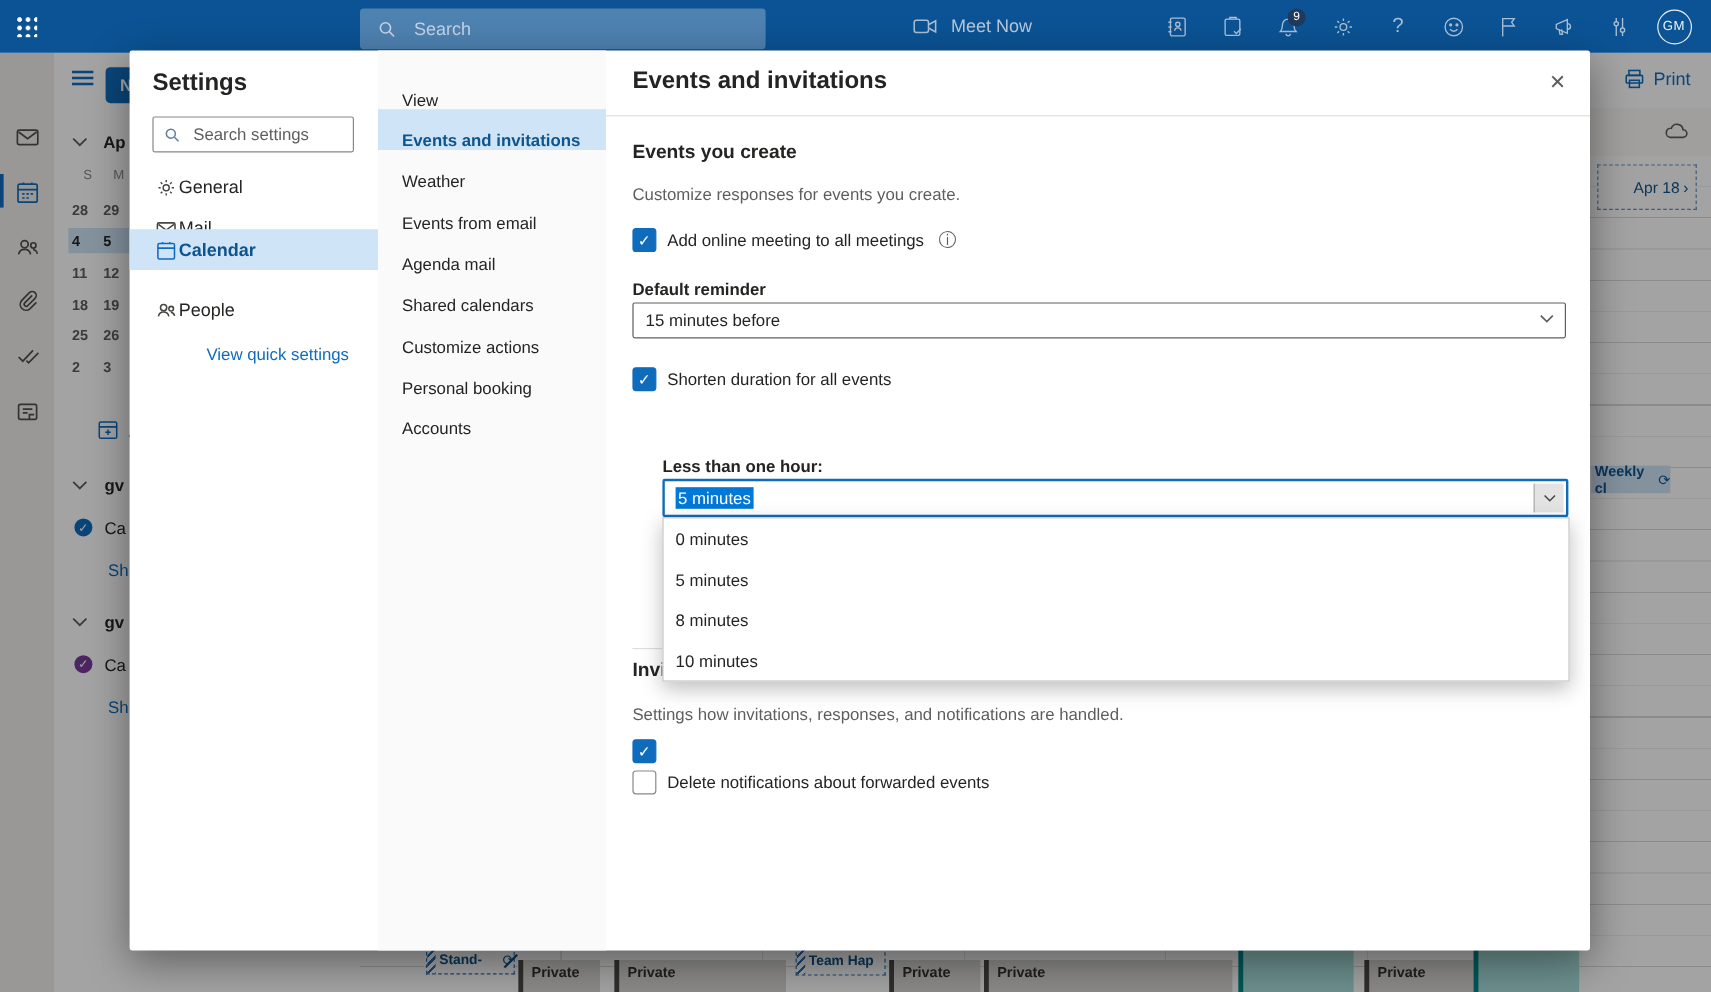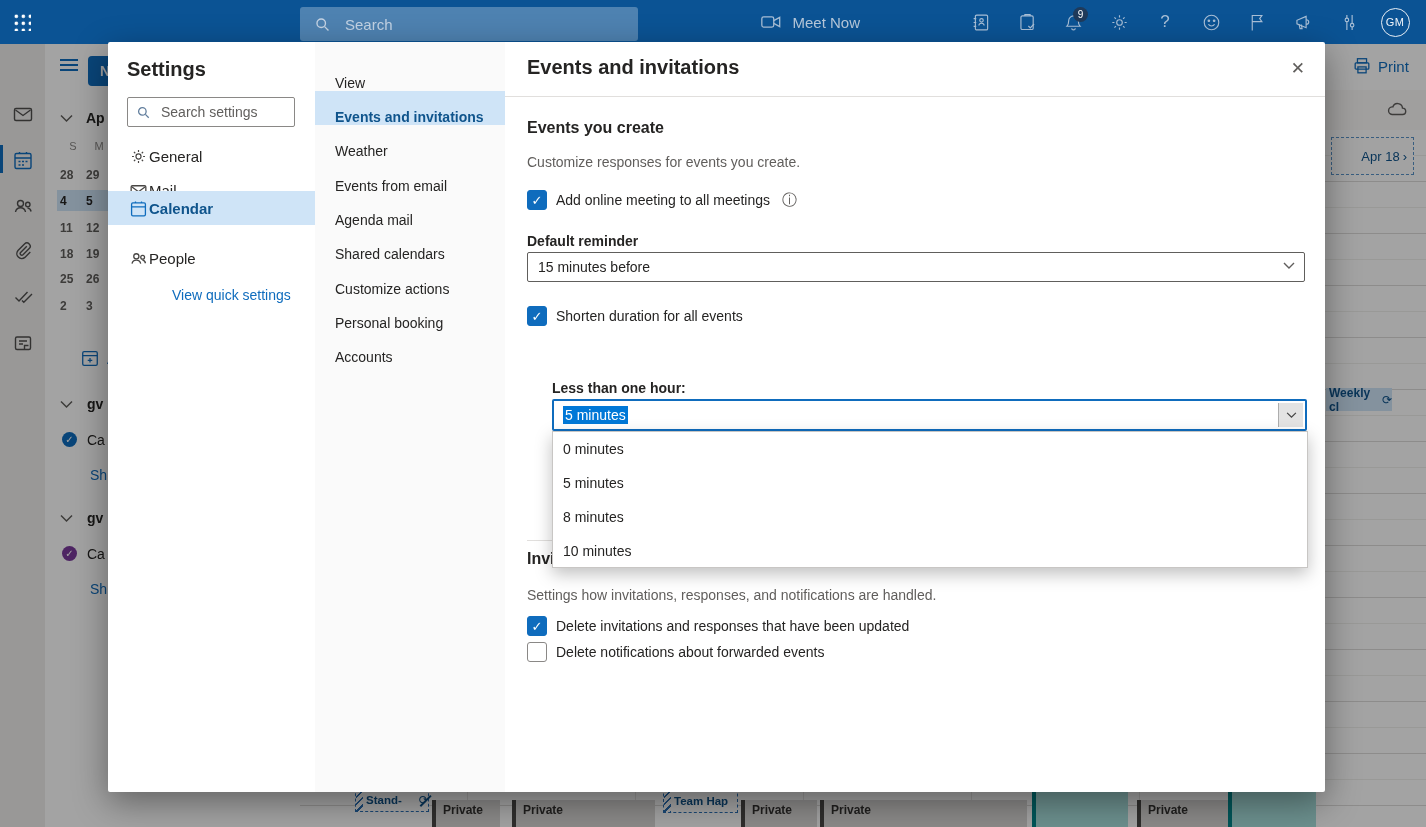--- a/index.html
+++ b/index.html
@@ -456,21 +456,20 @@
       <div id="popup" style="left:47px;top:389px;width:756px;height:137px;">
         <div class="opt">0 minutes</div>
         <div class="opt">5 minutes</div>
         <div class="opt">8 minutes</div>
         <div class="opt">10 minutes</div>
       </div>
 
       <div class="desc" style="left:22px;top:545px;">Settings how invitations, responses, and notifications are handled.</div>
       <div class="cbrow" style="left:22px;top:574px;">
         <div class="cb on">✓</div>
-        <span>Delete invitations and responses that have been updated</span>
       </div>
       <div class="cbrow" style="left:22px;top:600px;">
         <div class="cb"></div>
         <span>Delete notifications about forwarded events</span>
       </div>
     </div>
   </div>
 
 </div>
 

